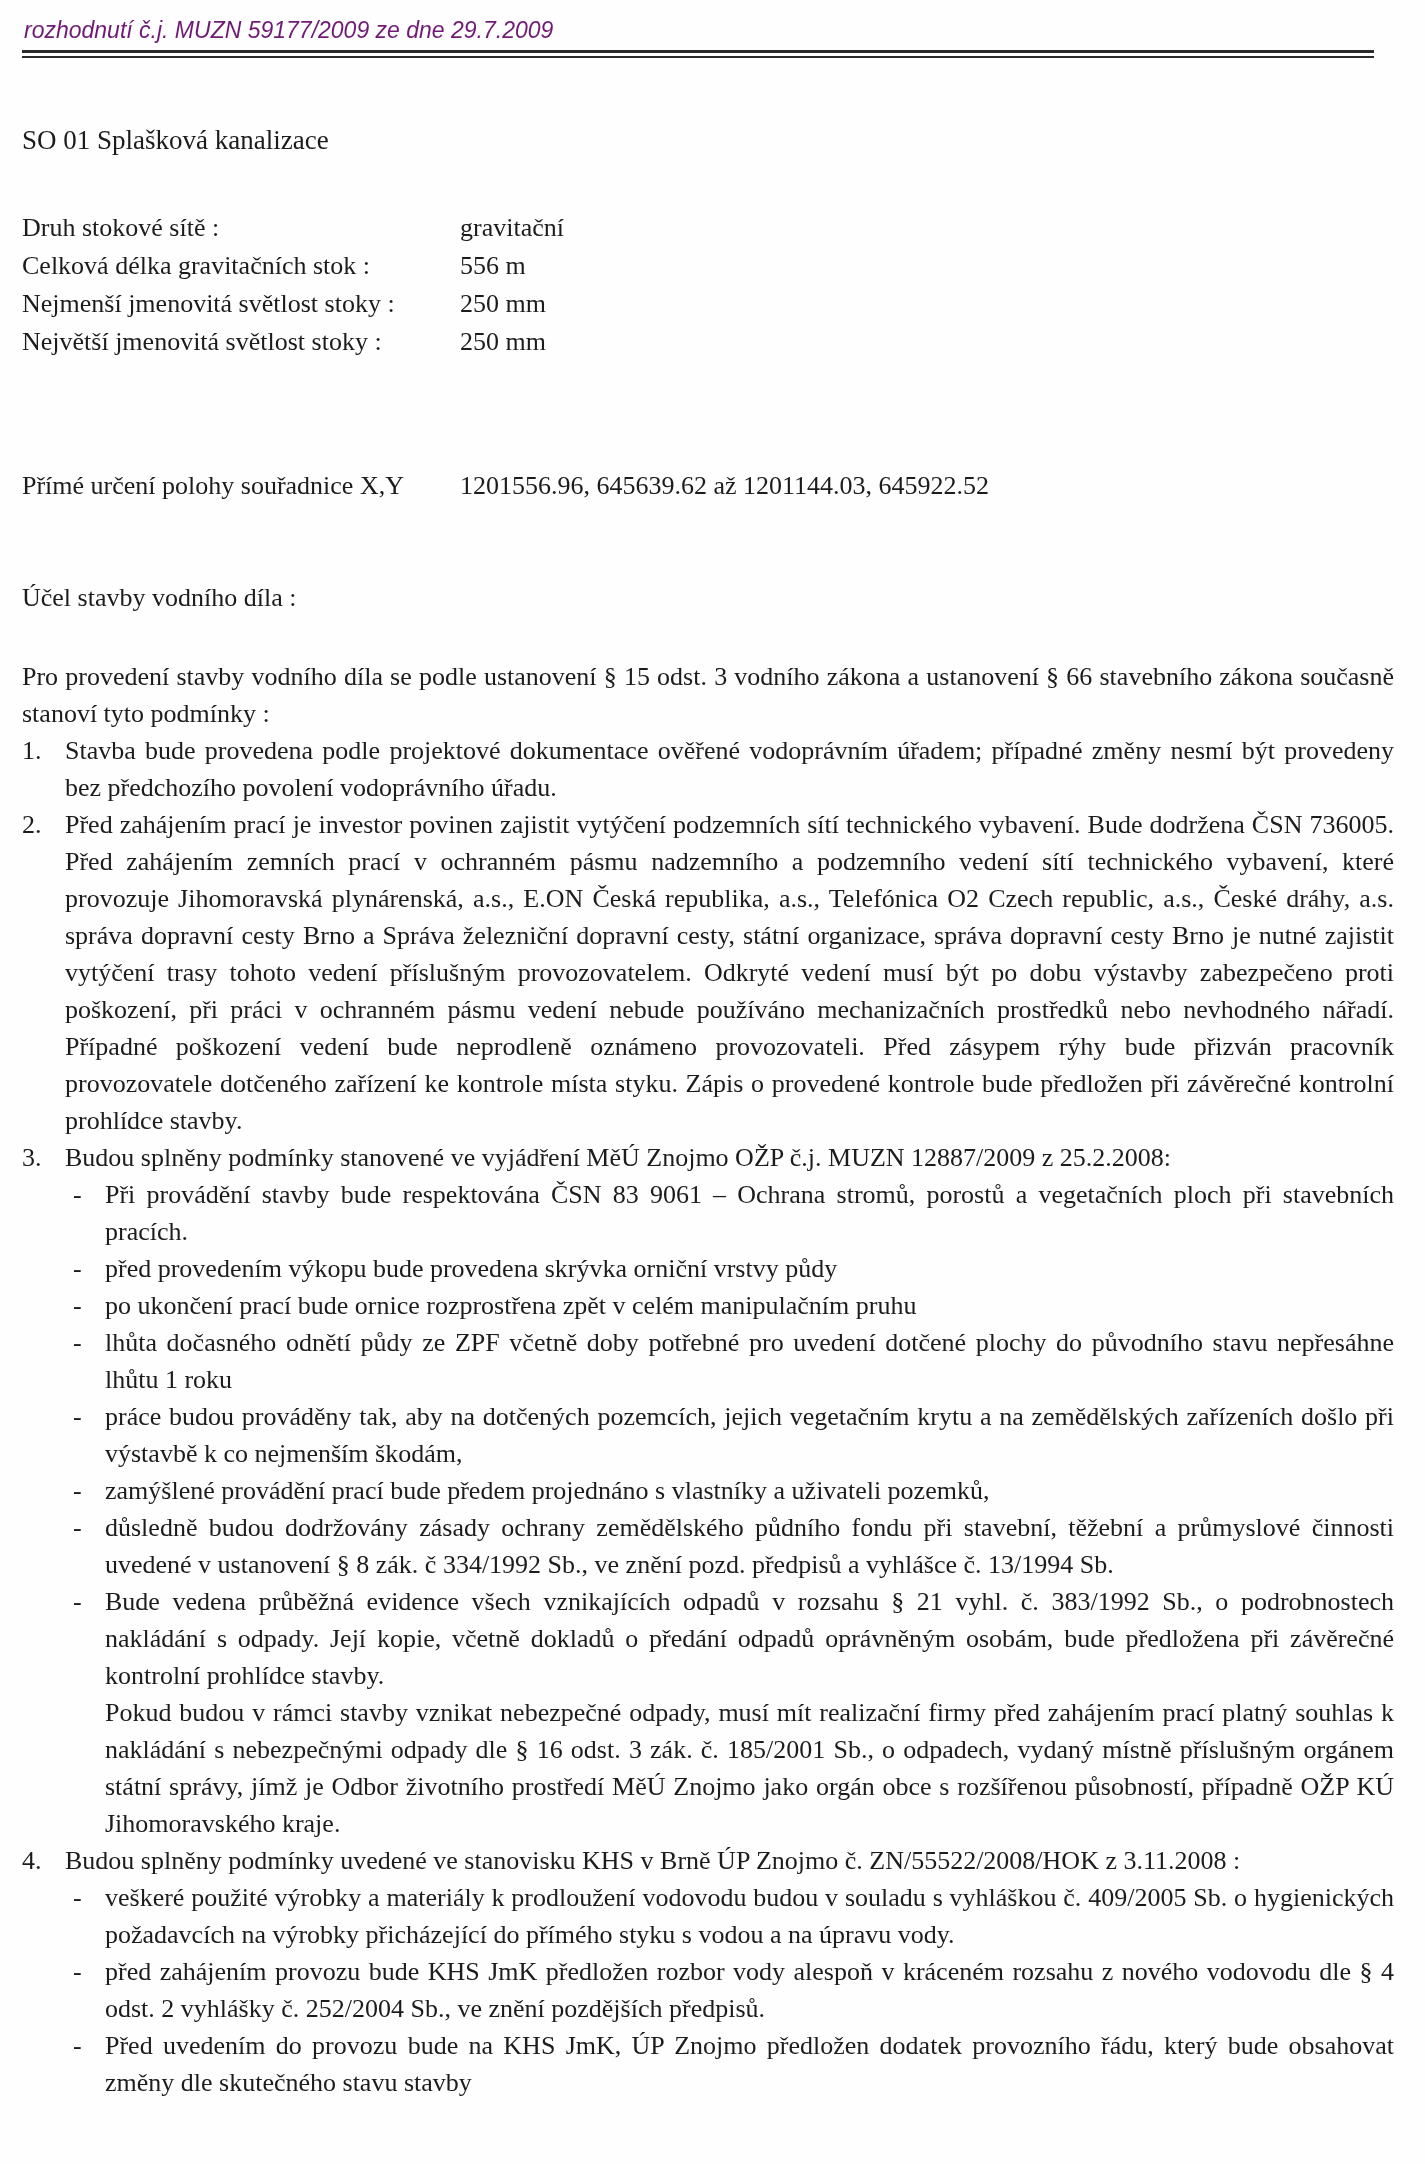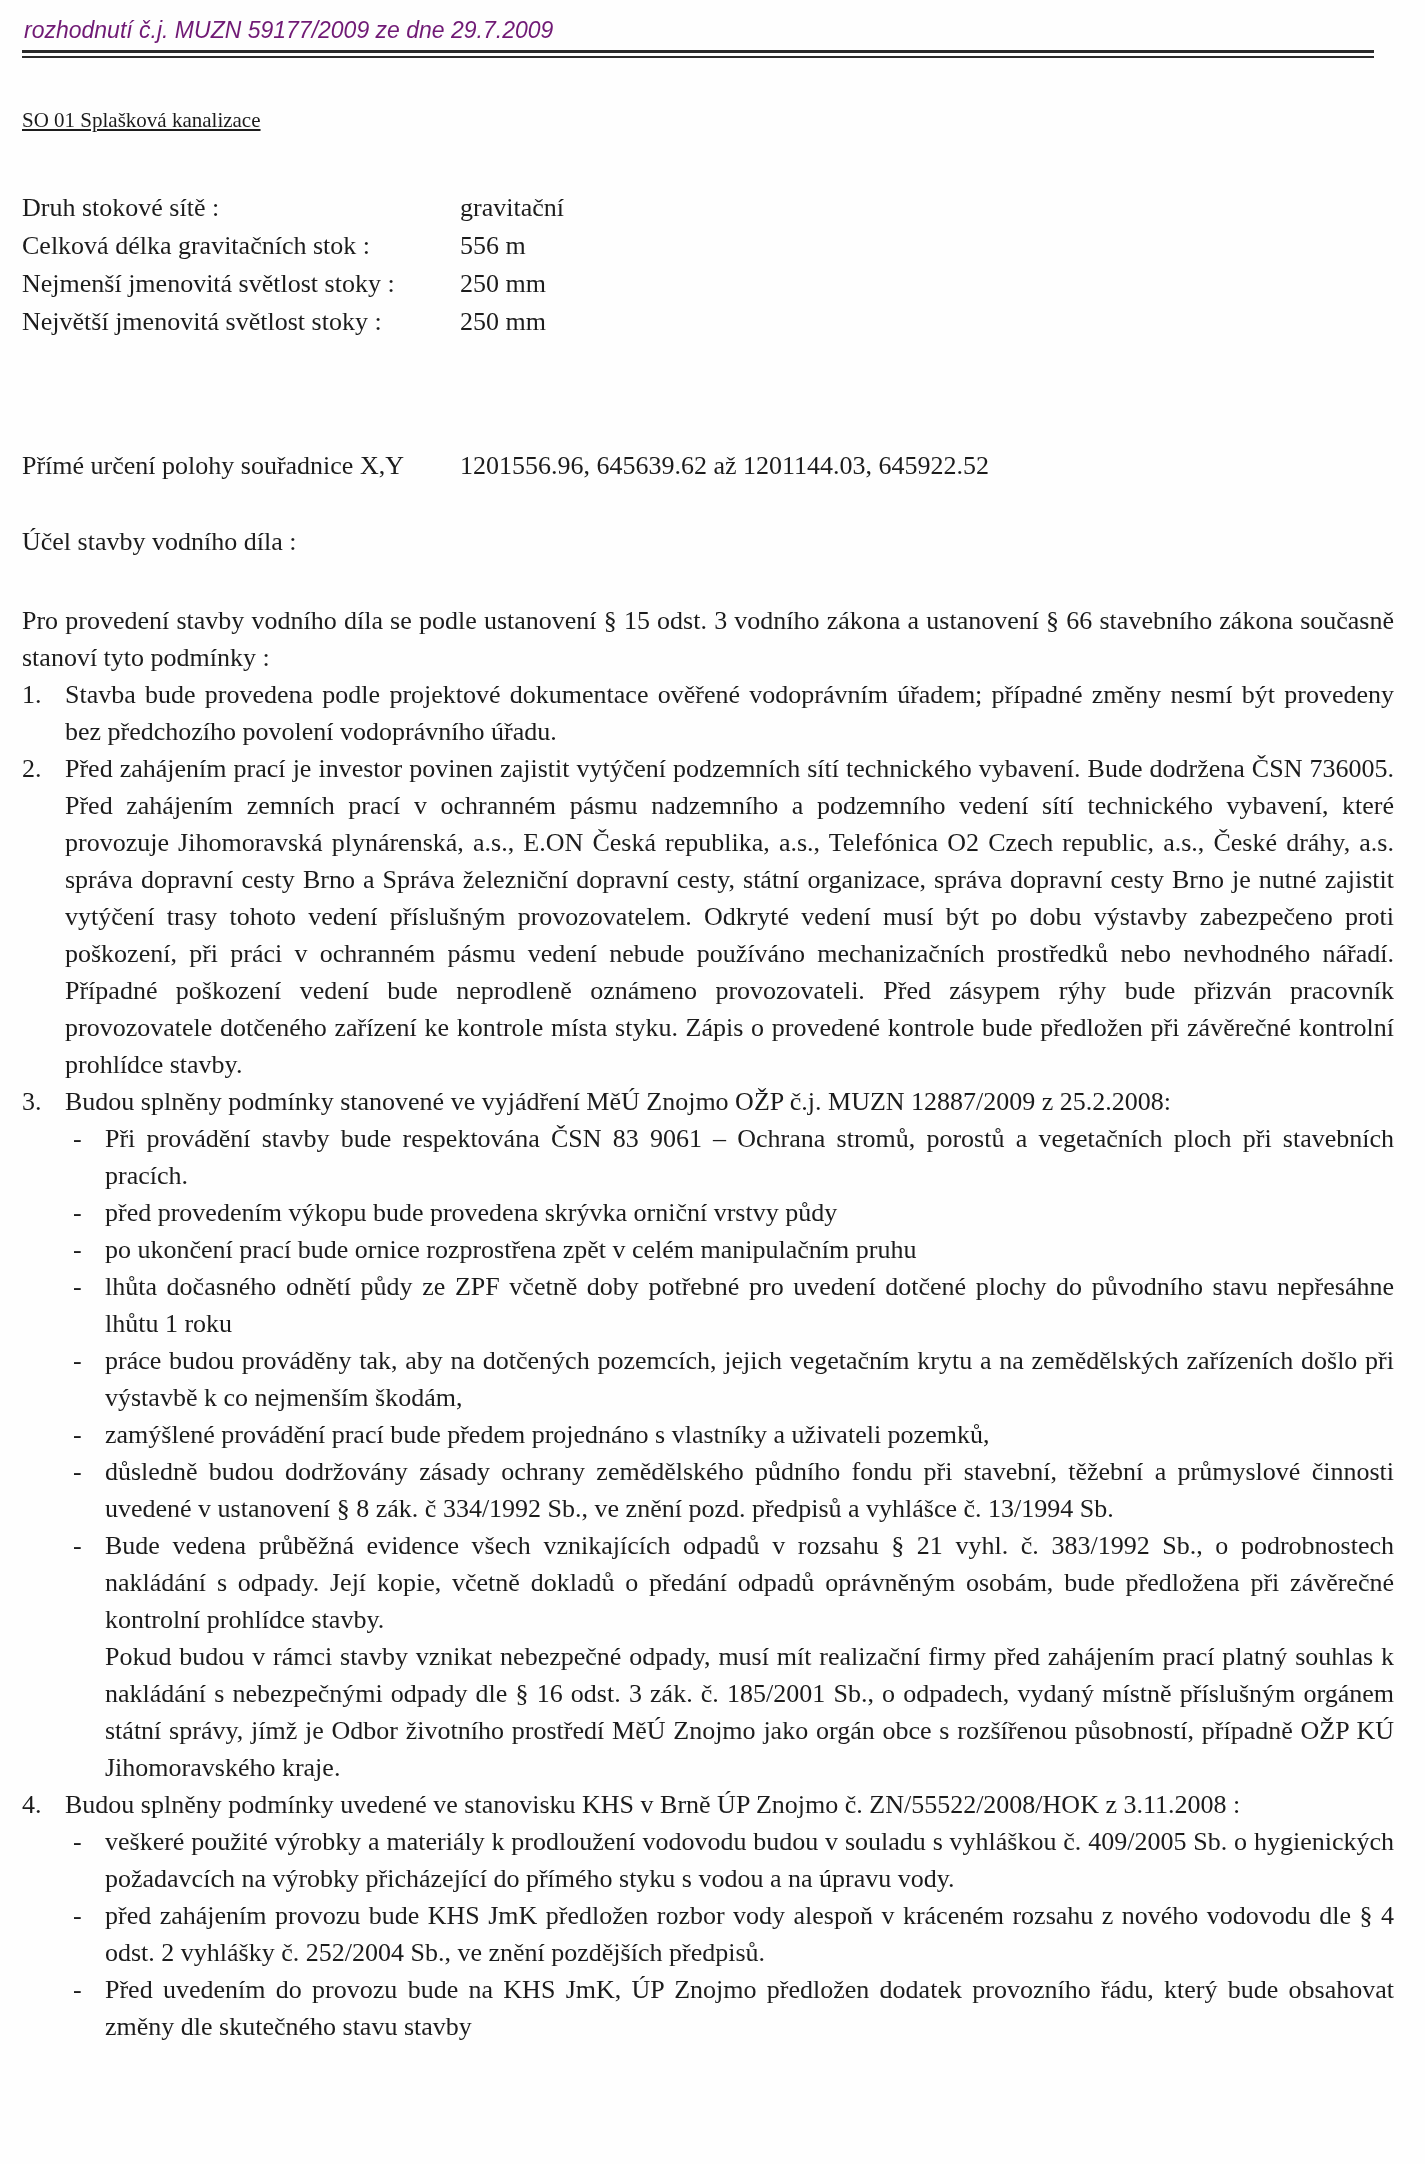--- a/index.html
+++ b/index.html
@@ -30,23 +30,22 @@
   }
   .double-rule {
     width: 1352px;
     height: 3px;
     margin-top: 6px;
     border-top: 3px solid #2b2b2b;
     border-bottom: 2px solid #2b2b2b;
   }
   
   .section-title {
-    margin-top: 44px;
-    font-size: 21px;
-    text-decoration: underline;
+    margin-top: 64px;
+    font-size: 27px;
   }
   
   .specs {
     margin-top: 50px;
   }
   .spec-row {
     display: flex;
     line-height: 38px;
     align-items: flex-end;
   }
@@ -55,21 +54,21 @@
     flex-shrink: 0;
   }
   .spec-row .val {
     flex: 1;
   }
   .coords-row {
     margin-top: 106px;
   }
   
   .purpose-row {
-    margin-top: 38px;
+    margin-top: 74px;
     display: flex;
   }
   .purpose-row .lbl { flex-shrink: 0; }
   .purpose-row .val { margin-left: 20px; }
   
   .intro {
     margin-top: 42px;
     text-align: justify;
     width: 1372px;
   }

